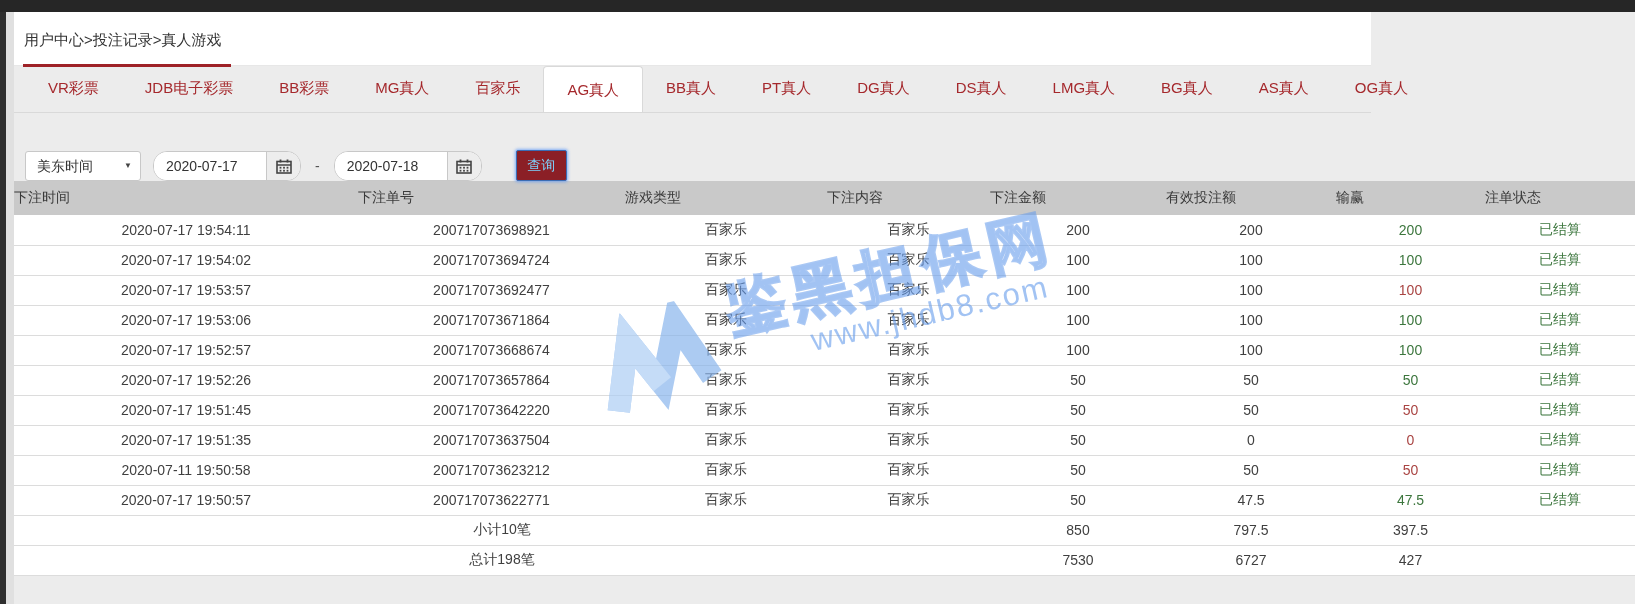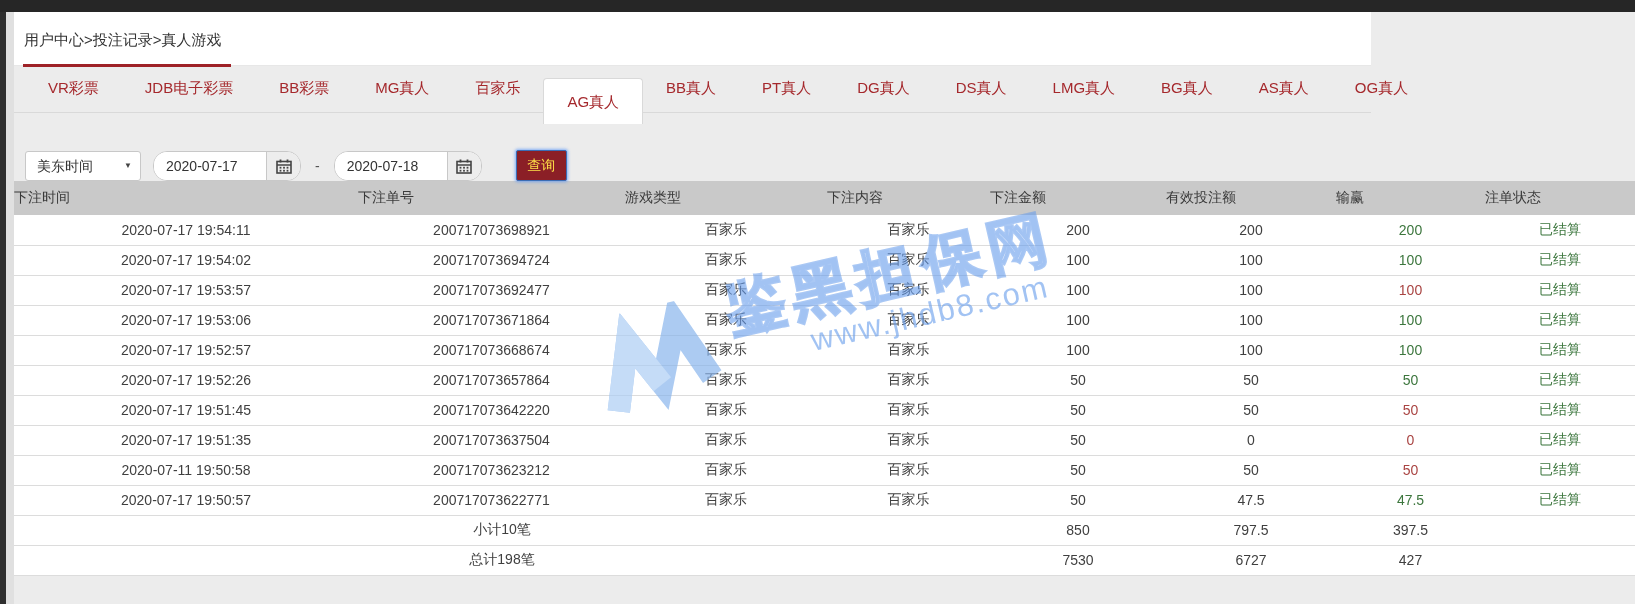--- a/index.html
+++ b/index.html
@@ -16,41 +16,41 @@
   .content { position:absolute; left:14px; top:12px; width:1357px; }
 
   
   .breadcrumb-bar { position:relative; height:54px; background:#ffffff; border-bottom:1px solid #e7e7e7; }
   .breadcrumb { position:absolute; left:10px; top:19px; font-size:15px; color:#333; }
   .breadcrumb-underline { position:absolute; left:9px; bottom:-2px; width:208px; height:3px; background:#9e2227; }
 
   
   .tab-bar { display:flex; align-items:flex-start; height:47px; padding-left:11px; border-bottom:1px solid #d9d9d9; background:#ececec; }
   .tab { font-size:15px; color:#a5282c; padding:0 23px; line-height:44px; height:44px; cursor:pointer; white-space:nowrap; }
-  .tab.active { background:#fff; border:1px solid #d9d9d9; border-bottom:none; border-radius:4px 4px 0 0; height:46px; line-height:45px; margin-bottom:-1px;margin-top:12px; }
+  .tab.active { background:#fff; border:1px solid #d9d9d9; border-bottom:none; border-radius:4px 4px 0 0; height:46px; line-height:45px; margin-bottom:-1px; }
 
   
   .filter-bar { height:68px; padding:24px 0 0 11px; display:flex; align-items:flex-end; }
   .select {
     position:relative; width:116px; height:30px; background:#fff; border:1px solid #c8c8c8;
     border-radius:3px; font-size:14px; color:#333; line-height:28px; padding-left:11px; cursor:pointer; margin-right:12px;
   }
   .select .caret { position:absolute; right:8px; top:0; font-size:8px; color:#444; line-height:28px; }
   .dategroup { display:flex; height:30px; border:1px solid #c8c8c8; border-radius:14px; overflow:hidden; background:#fff; }
   .dategroup input {
     width:112px; height:28px; border:none; outline:none; font-size:14px; color:#333;
     padding-left:12px; font-family:"Liberation Sans","DejaVu Sans",sans-serif;
   }
   .cal-addon {
     width:34px; height:28px; background:#ededed; border:none; border-left:1px solid #c8c8c8;
     display:flex; align-items:center; justify-content:center; cursor:pointer;
   }
   .dash { margin:0 14px; line-height:30px; color:#555; font-size:14px; }
   .search-btn {
-    margin-left:34px; width:51px; height:31px; background:#8b1f26; color:#fde047; font-size:14px;
+    margin-left:34px; width:51px; height:31px; background:#8b1f26; color:#7dd3fc; font-size:14px;
     border:1px solid #3b6db5; border-radius:2px; cursor:pointer;
     box-shadow:0 0 3px 1px rgba(77,144,254,.65);
     font-family:"Liberation Sans","DejaVu Sans",sans-serif;
   }
 
   
   table { width:1621px; border-collapse:collapse; table-layout:fixed; font-size:14px; }
   thead th { background:#c9c9c9; height:34px; font-weight:normal; color:#3a3a3a; text-align:left; }
   tbody td { background:#fff; height:30px; text-align:center; border-bottom:1px solid #dcdcdc; color:#3f3f3f; }
   td.wl-green { color:#3c763d; }

